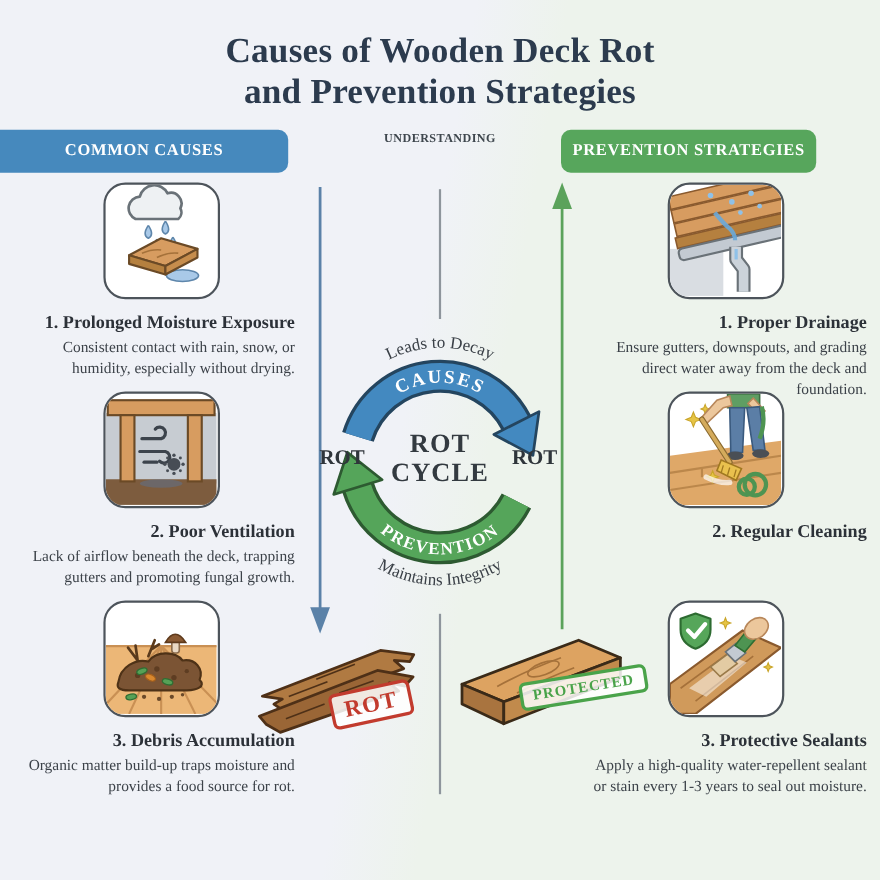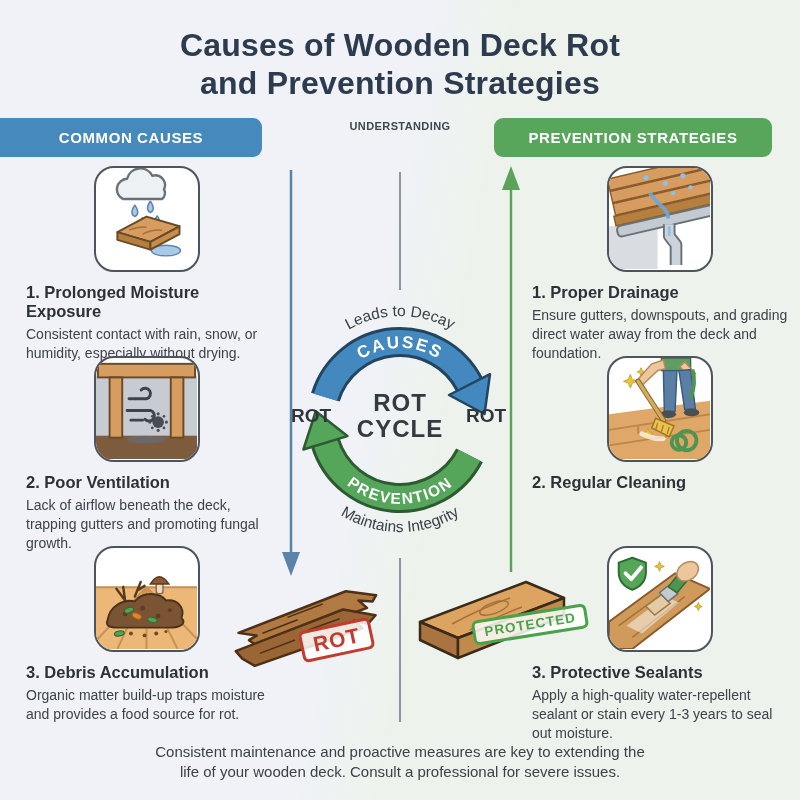--- a/index.html
+++ b/index.html
@@ -1,36 +1,36 @@
 <!DOCTYPE html>
 <html><head>
 <meta charset="utf-8">
 <style>
   * { margin:0; padding:0; box-sizing:border-box; }
   html,body { width:800px; height:800px; }
   .page {
     position:relative; width:800px; height:800px; overflow:hidden;
-    font-family:Liberation Sans, sans-serif;
+    font-family:Liberation Serif, serif;
     background:linear-gradient(100deg,#f0f2f7 0%,#f0f2f7 46%,#edf3ec 55%,#edf3ec 100%);
   }
   .title {
     position:absolute; top:26px; left:0; width:800px; text-align:center;
     font-size:32px; font-weight:bold; color:#2c3b4e; line-height:38px; letter-spacing:.2px;
   }
   .banner {
     position:absolute; top:118px; height:39px; color:#fff; font-weight:bold;
     font-size:15px; letter-spacing:.6px; display:flex; align-items:center; justify-content:center;
   }
   .banner.blue { left:0; width:262px; background:#4689bd; border-radius:0 9px 9px 0; }
-  .banner.green { left:494px; width:278px; background:#57a65c; border-radius:9px; }
+  .banner.green { left:510px; width:232px; background:#57a65c; border-radius:9px; }
   .cycle-header {
     position:absolute; top:116px; left:290px; width:220px; text-align:center;
     font-weight:bold; font-size:11px; color:#3f474e; line-height:20px; letter-spacing:.4px;
   }
-  .card { position:absolute; text-align:left; }
+  .card { position:absolute; text-align:right; }
   .card .iconbox {
     width:106px; height:106px; margin:0 auto; background:#fff;
     border:2.5px solid #4d545b; border-radius:20px; overflow:hidden;
   }
   .card .ctitle { margin-top:11px; font-size:16.5px; font-weight:bold; color:#2c3138; }
   .card .cdesc { margin-top:4px; font-size:14px; color:#3c4249; line-height:19px; }
   .col-left .card { left:26px; width:242px; }
   .col-right .card { left:532px; width:256px; }
   .divider { position:absolute; left:399px; width:2px; background:#8e959c; }
   .stamp {
@@ -319,18 +319,14 @@
     <polygon points="12,60 118,20 156,36 50,76" fill="#dda361" stroke="#3a2a18" stroke-width="2.5" stroke-linejoin="round"></polygon>
     <polygon points="12,60 50,76 50,96 12,78" fill="#a9743f" stroke="#3a2a18" stroke-width="2.5" stroke-linejoin="round"></polygon>
     <polygon points="50,76 156,36 156,54 50,96" fill="#c18a4c" stroke="#3a2a18" stroke-width="2.5" stroke-linejoin="round"></polygon>
     <g stroke="#a5713a" stroke-width="1.5" fill="none">
       <ellipse cx="86" cy="46" rx="15" ry="5.5" transform="rotate(-20 86 46)"></ellipse>
       <path d="M44 62 q30 -16 58 -26 M62 68 q28 -14 52 -23"></path>
     </g>
   </svg>
   <div class="stamp protected">PROTECTED</div>
 
-  <div class="footer">
-    <div>Consistent maintenance and proactive measures are key to extending the</div>
-    <div>life of your wooden deck. Consult a professional for severe issues.</div>
-  </div>
 
 </div>
 
 </body></html>

